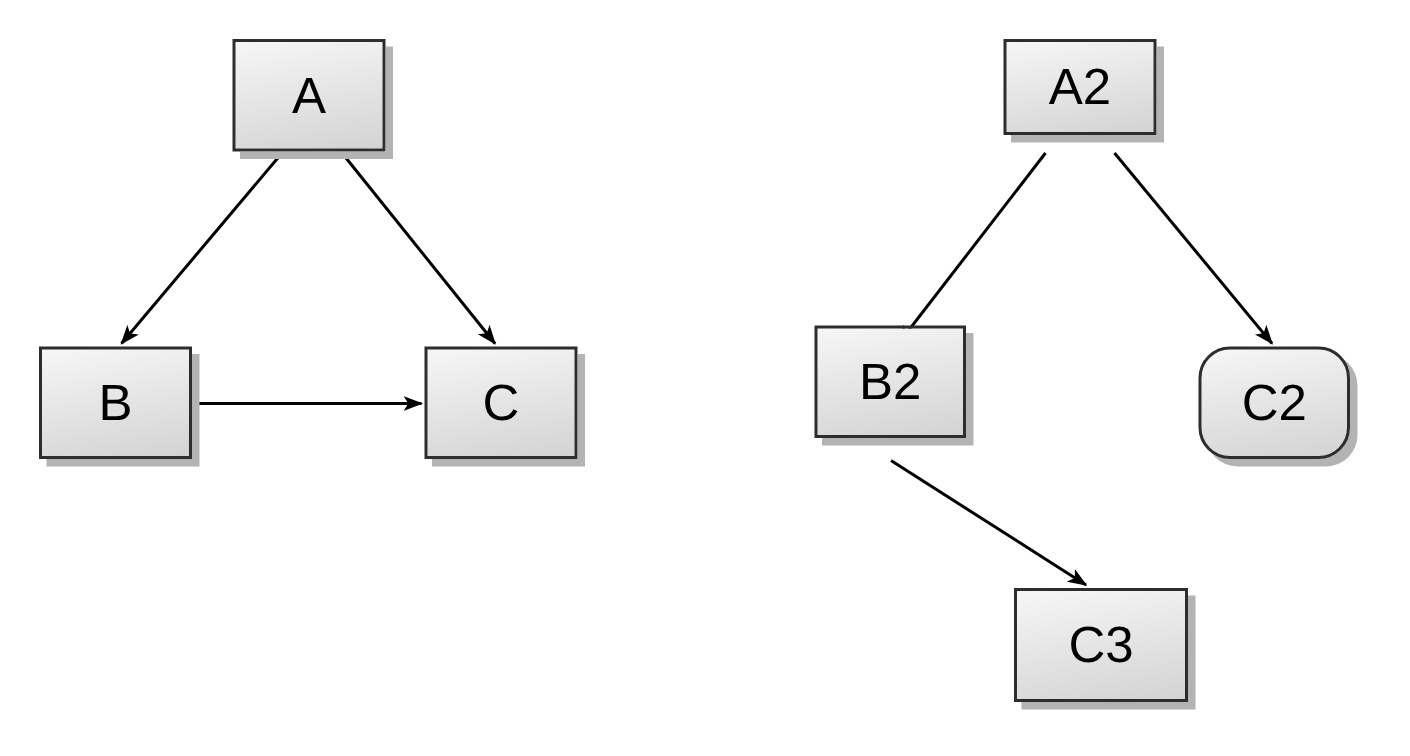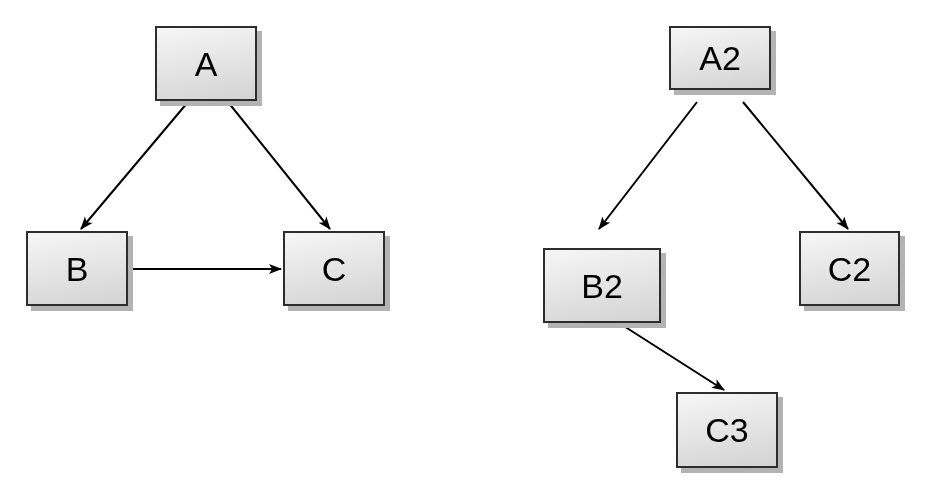--- a/index.html
+++ b/index.html
@@ -75,23 +75,23 @@
       </div>
       <div class="node" style="left: 26px; top: 231px; width: 102px; height: 75px;">
         <span>B</span>
       </div>
       <div class="node" style="left: 283px; top: 231px; width: 102px; height: 75px;">
         <span>C</span>
       </div>
       <div class="node" style="left: 669px; top: 26px; width: 102px; height: 64px;">
         <span>A2</span>
       </div>
-      <div class="node" style="left: 543px; top: 248px; width: 118px; height: 75px;">
+      <div class="node" style="left: 543px; top: 217px; width: 101px; height: 75px;">
         <span>B2</span>
       </div>
-      <div class="node" style="left: 799px; top: 231px; width: 101px; height: 75px;">
+      <div class="node" style="left: 799px; top: 231px; width: 101px; height: 75px; border-radius: 21px;">
         <span>C2</span>
       </div>
-      <div class="node" style="left: 676px; top: 392px; width: 102px; height: 76px; text-align: right;">
+      <div class="node" style="left: 676px; top: 392px; width: 116px; height: 76px; text-align: right;">
         <span>C3</span>
       </div>
     </div>
 </div>
 
 </body></html>

